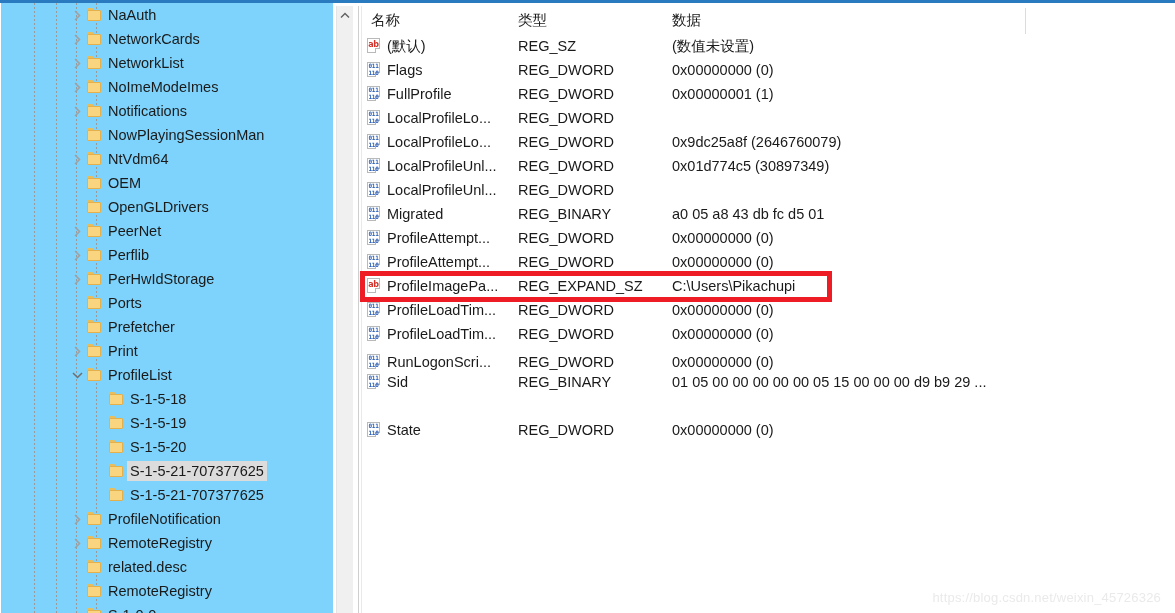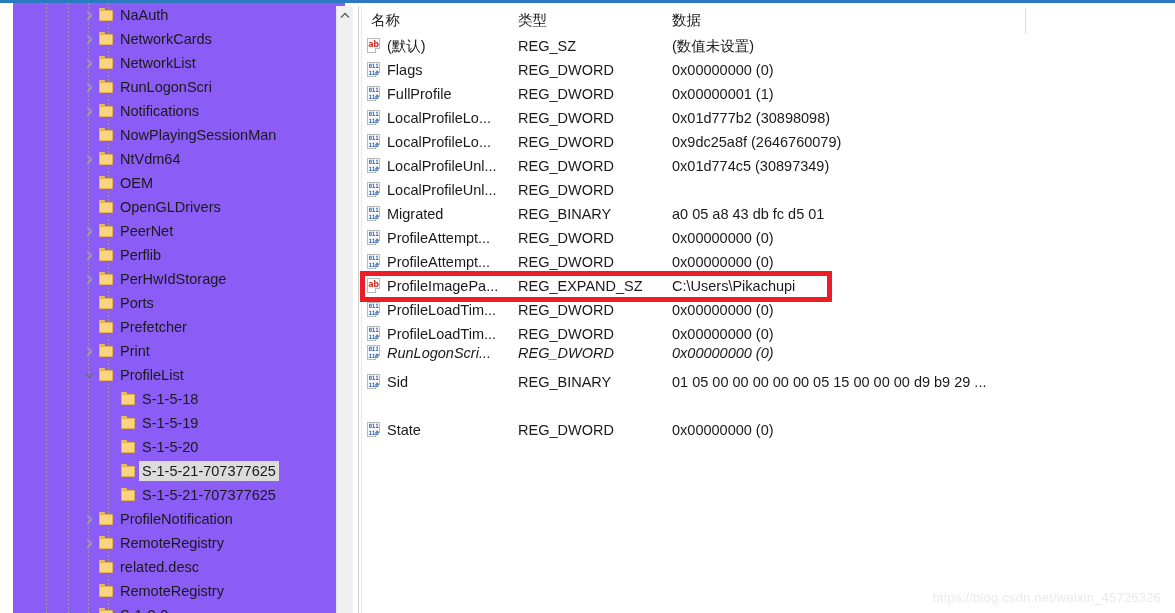--- a/index.html
+++ b/index.html
@@ -13,23 +13,23 @@
     position: relative;
     width: 1175px; height: 613px;
     background: #ffffff;
     border-top: 3px solid #2a7ac0;
     box-sizing: border-box;
   }
 
   
   #tree-pane {
     position: absolute;
-    left: 13px; top: 0;
+    left: 1px; top: 0;
     width: 332px; height: 610px;
-    background: #8b5cf6;
+    background: #7dd3fc;
     overflow: hidden;
   }
   .guide {
     position: absolute;
     top: 0; bottom: 0;
     width: 1px;
     background-image: linear-gradient(to bottom, #9a9a9a 50%, rgba(255,255,255,0) 0%);
     background-size: 1px 4px;
     background-repeat: repeat-y;
   }
@@ -294,21 +294,21 @@
           <div class="chev" style="left: 68px;">
             <svg width="8" height="11" viewBox="0 0 8 11">
               <path d="M2 1 L6.5 5.5 L2 10" stroke="#a0a0a0" stroke-width="1.5" fill="none"></path>
             </svg>
           </div>
           <div class="folder" style="left: 86px; top: 5px;">
             <div class="tab"></div>
             <div class="body"></div>
           </div>
           <div class="tree-label-bg" style="left: 104px; top: 2px;">
-            <span class="tree-label">RunLogonScri</span>
+            <span class="tree-label">NoImeModeImes</span>
           </div>
         </div>
         <div class="tree-row" style="top: 96px;">
           <div class="chev" style="left: 68px;">
             <svg width="8" height="11" viewBox="0 0 8 11">
               <path d="M2 1 L6.5 5.5 L2 10" stroke="#a0a0a0" stroke-width="1.5" fill="none"></path>
             </svg>
           </div>
           <div class="folder" style="left: 86px; top: 5px;">
             <div class="tab"></div>
@@ -604,21 +604,20 @@
           <div class="val-cell c-type">REG_DWORD</div>
           <div class="val-cell c-data">0x00000001 (1)</div>
         </div>
         <div class="val-row" style="top: 72px;">
           <div class="val-icon">
             <div class="pg"></div>
             <div class="glyph-bin">011<br>110</div>
           </div>
           <div class="val-cell c-name">LocalProfileLo...</div>
           <div class="val-cell c-type">REG_DWORD</div>
-          <div class="val-cell c-data">0x01d777b2 (30898098)</div>
         </div>
         <div class="val-row" style="top: 96px;">
           <div class="val-icon">
             <div class="pg"></div>
             <div class="glyph-bin">011<br>110</div>
           </div>
           <div class="val-cell c-name">LocalProfileLo...</div>
           <div class="val-cell c-type">REG_DWORD</div>
           <div class="val-cell c-data">0x9dc25a8f (2646760079)</div>
         </div>
@@ -686,21 +685,21 @@
         </div>
         <div class="val-row" style="top: 288px;">
           <div class="val-icon">
             <div class="pg"></div>
             <div class="glyph-bin">011<br>110</div>
           </div>
           <div class="val-cell c-name">ProfileLoadTim...</div>
           <div class="val-cell c-type">REG_DWORD</div>
           <div class="val-cell c-data">0x00000000 (0)</div>
         </div>
-        <div class="val-row" style="top: 307px; font-style: italic;">
+        <div class="val-row" style="top: 316px;">
           <div class="val-icon">
             <div class="pg"></div>
             <div class="glyph-bin">011<br>110</div>
           </div>
           <div class="val-cell c-name">RunLogonScri...</div>
           <div class="val-cell c-type">REG_DWORD</div>
           <div class="val-cell c-data">0x00000000 (0)</div>
         </div>
         <div class="val-row" style="top: 336px;">
           <div class="val-icon">

